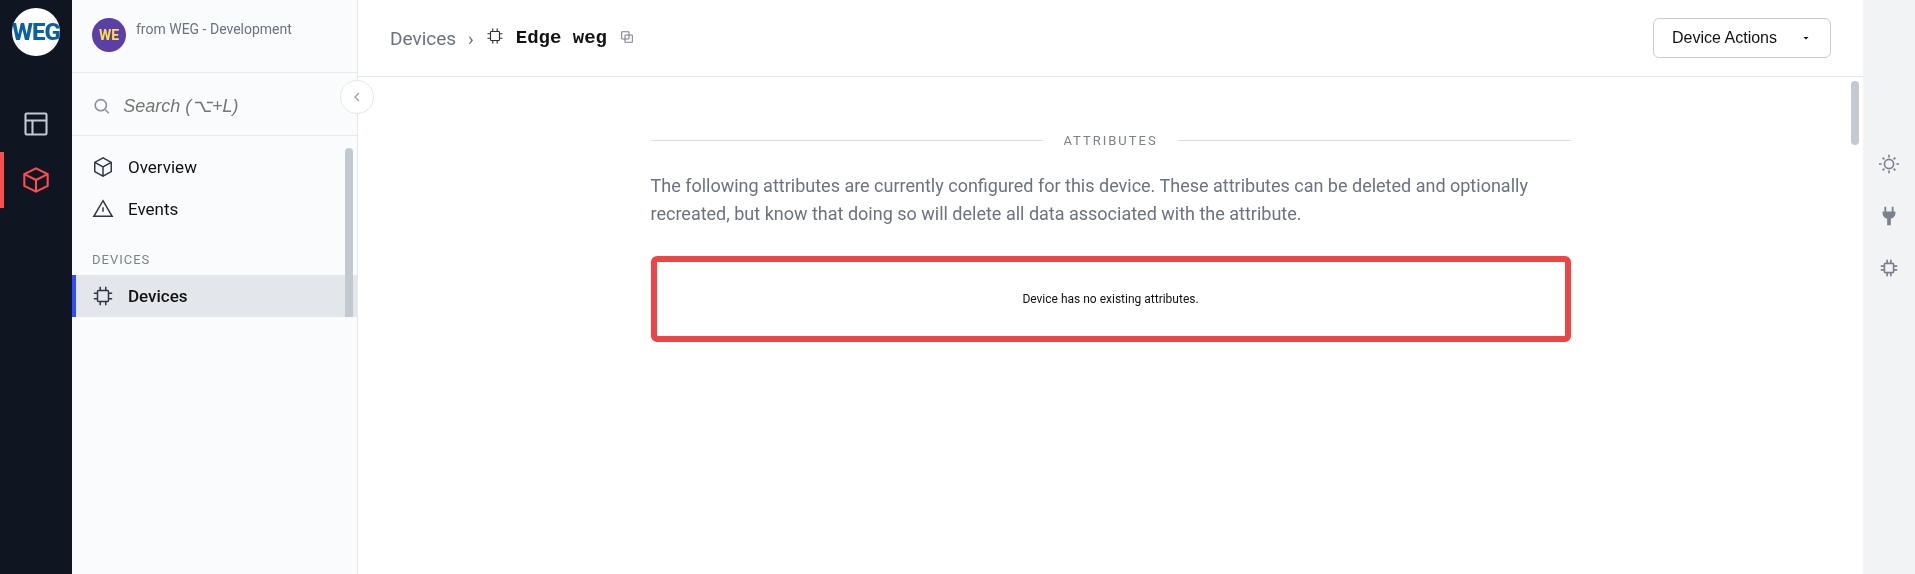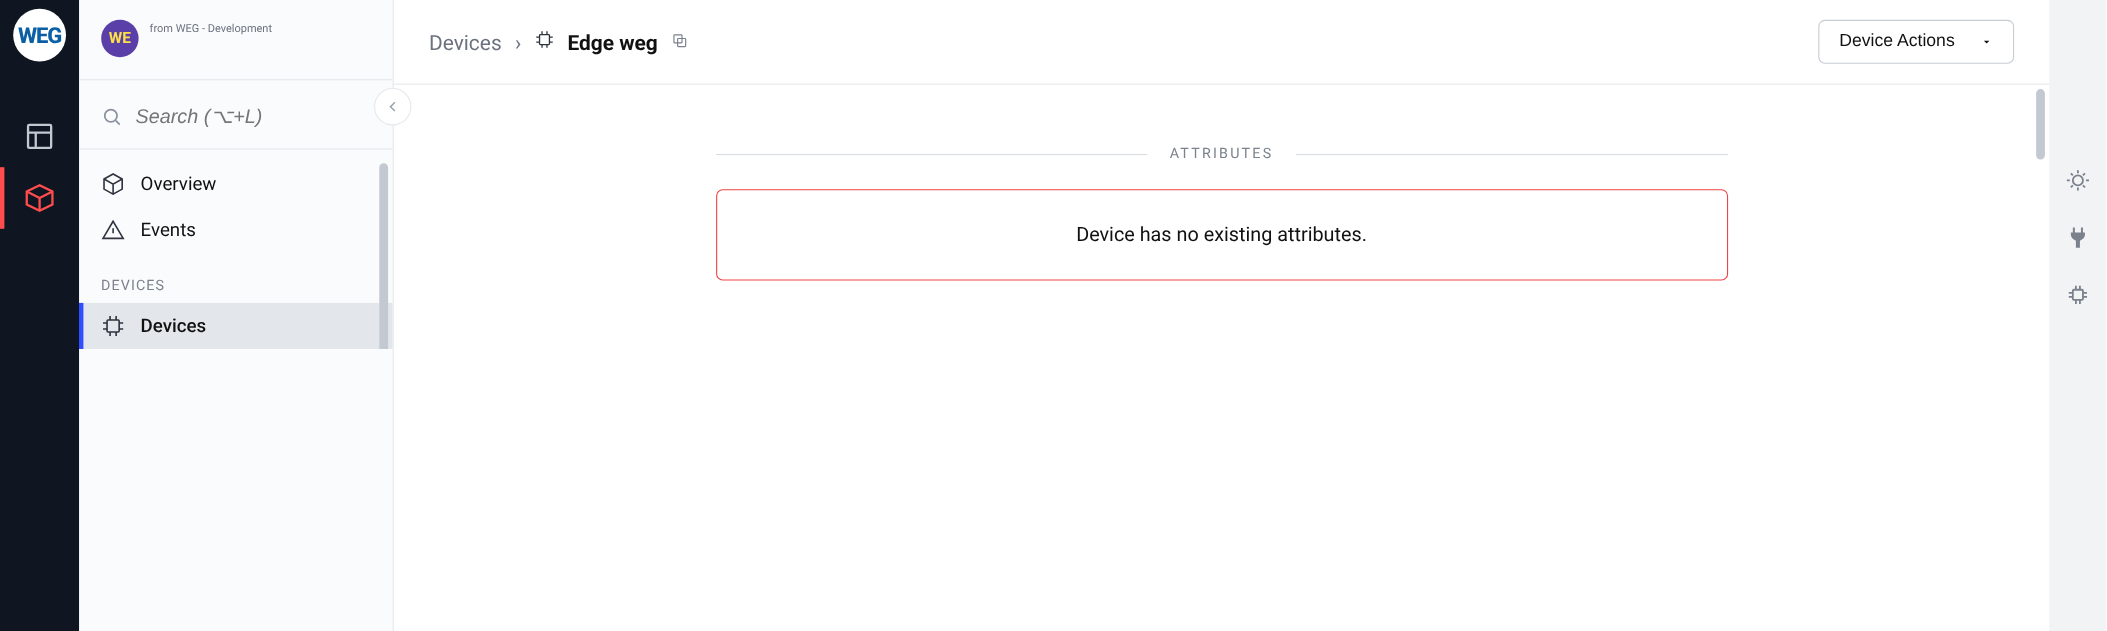--- a/index.html
+++ b/index.html
@@ -22,21 +22,21 @@
     padding-top: 8px;
     flex-shrink: 0;
   }
   .rail-logo {
     width: 48px; height: 48px;
     border-radius: 50%;
     background: #fff;
     display: flex; align-items: center; justify-content: center;
     margin-bottom: 40px;
   }
-  .rail-logo span { color: #0b5fa5; font-weight: 800; font-size: 20px; letter-spacing: -1px; }
+  .rail-logo span { color: #0b5fa5; font-weight: 800; font-size: 24px; letter-spacing: -1px; }
   .rail-item {
     width: 72px; height: 56px;
     display: flex; align-items: center; justify-content: center;
     color: #c3c9d1;
     cursor: pointer;
     position: relative;
   }
   .rail-item.active { color: #ff4d4d; }
   .rail-item.active::before {
     content: "";
@@ -63,21 +63,21 @@
   .app-badge {
     width: 34px; height: 34px; border-radius: 50%;
     background: #5b3fa8;
     color: #fde047;
     display: flex; align-items: center; justify-content: center;
     font-weight: 700; font-size: 14px;
     margin-right: 10px;
     flex-shrink: 0;
   }
   .app-title { font-size: 19px; font-weight: 700; color: #111; }
-  .app-sub { font-size: 10px; color: #6b7280; margin-top: 3px; }
+  .app-sub { font-size: 14px; color: #6b7280; margin-top: 3px; }
 
   .collapse-knob {
     position: absolute;
     top: 80px; right: -17px;
     width: 34px; height: 34px;
     border-radius: 50%;
     background: #fff;
     border: 1px solid #e5e8ec;
     display: flex; align-items: center; justify-content: center;
     color: #9aa1ad;
@@ -148,21 +148,21 @@
     border-bottom: 1px solid #e5e8ec;
   }
   .breadcrumb {
     display: flex; align-items: center; gap: 12px;
     font-size: 19px;
   }
   .crumb-link { color: #6b7280; cursor: pointer; }
   .crumb-sep { color: #6b7280; }
   .crumb-icon { color: #2e3440; }
   .crumb-icon svg { width: 18px; height: 18px; }
-  .crumb-current { font-weight: 700; color: #111; }
+  .crumb-current { font-weight: 700; color: #111; font-family: Liberation Mono, monospace; }
   .copy-icn { color: #7b828d; cursor: pointer; }
   .copy-icn svg { width: 16px; height: 16px; }
 
   .actions-btn {
     border: 1px solid #c7ccd3;
     background: #fff;
     border-radius: 6px;
     padding: 10px 18px;
     font-size: 16px;
     color: #111;
@@ -216,25 +216,25 @@
   }
   .section-divider .line { flex:1; height:1px; background:#d9dde3; }
   .section-divider .label {
     font-size: 13px; letter-spacing: 2px; color:#7b828d;
   }
   .section-desc {
     font-size: 18px; color:#6b7280; line-height:1.55;
     margin-bottom: 28px;
   }
   .empty-box {
-    border: 1px solid #ef4444;
+    border: 6px solid #ef4444;
     border-radius: 6px;
     padding: 30px;
     text-align: center;
-    font-size: 18px;
+    font-size: 12px;
     color: #111;
   }
 
   
   .right-rail {
     width: 52px;
     background: #f1f3f5;
     display: flex; flex-direction: column; align-items: center;
     padding-top: 150px;
     gap: 24px;
@@ -353,20 +353,21 @@
   <div class="content">
     <div class="scroll-ind-r"></div>
 
 
     <div class="section">
       <div class="section-divider">
         <div class="line"></div>
         <div class="label">ATTRIBUTES</div>
         <div class="line"></div>
       </div>
+      <p class="section-desc">The following attributes are currently configured for this device. These attributes can be deleted and optionally recreated, but know that doing so will delete all data associated with the attribute.</p>
       <div class="empty-box">Device has no existing attributes.</div>
     </div>
   </div>
 </div>
 
 <div class="right-rail">
   <div class="ri">
     <svg viewBox="0 0 24 24" fill="none" stroke="currentColor" stroke-width="1.8">
         <circle cx="12" cy="12" r="5"></circle>
         <path d="M12 2v3M12 19v3M4 12H1M23 12h-3M5 5l2 2M17 17l2 2M5 19l2-2M17 7l2-2"></path>

